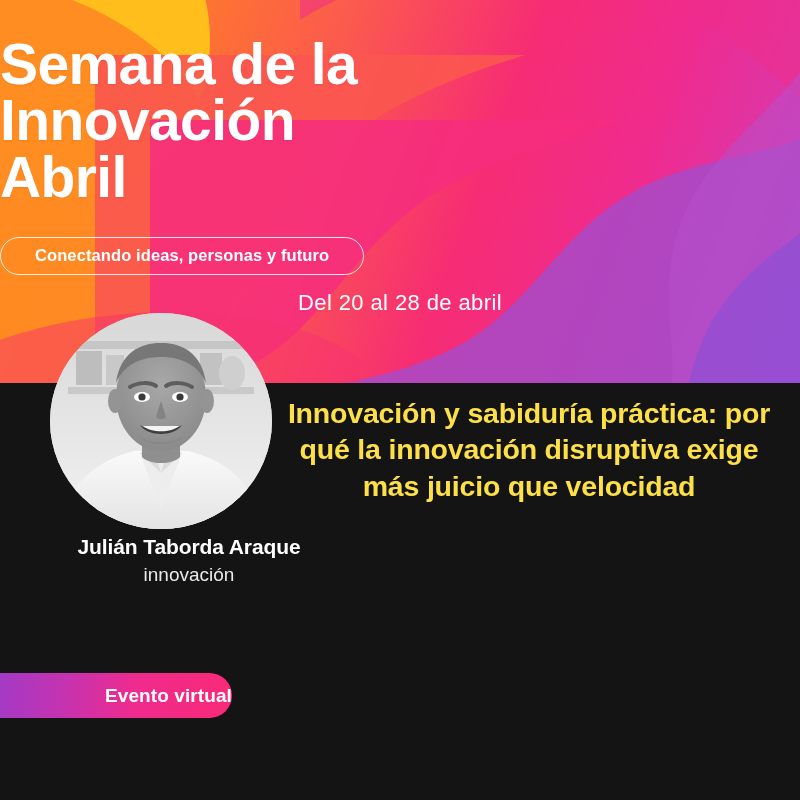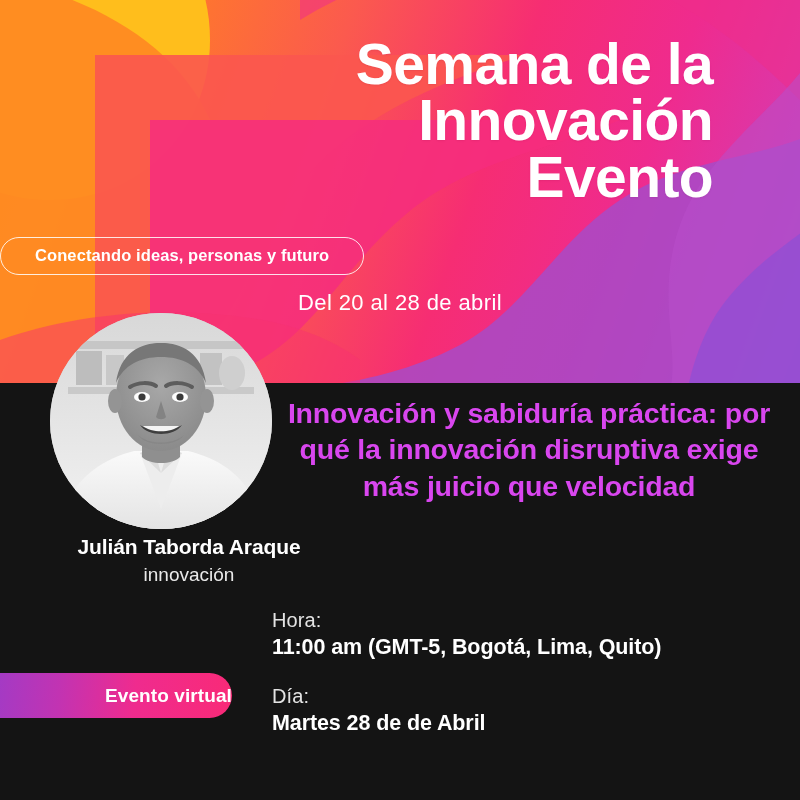--- a/index.html
+++ b/index.html
@@ -38,23 +38,23 @@
     position: absolute;
     left: 0; top: 383px;
     width: 800px;
     height: 417px;
     background: #141414;
   }
 
   
   .title-block {
     position: absolute;
-    left: 9px; top: 36px;
+    left: 0; top: 36px;
     width: 704px;
-    text-align: right;
+    text-align: left;
     z-index: 6;
   }
   .title-line {
     display: block;
     color: #ffffff;
     font-size: 57px;
     font-weight: 700;
     line-height: 0.99;
     letter-spacing: -0.6px;
     text-shadow: 0 1px 2px rgba(120,10,60,0.10);
@@ -156,21 +156,21 @@
 
   
   .session {
     position: absolute;
     left: 272px; top: 395px;
     width: 514px;
     text-align: center;
     z-index: 8;
   }
   .session-title {
-    color: #d946ef;
+    color: #fde047;
     font-size: 28.5px;
     font-weight: 700;
     line-height: 1.28;
     letter-spacing: -0.2px;
     margin: 0;
   }
 
   
   .details {
     position: absolute;
@@ -255,21 +255,21 @@
 
     <div class="blob" style="left:0px;top:300px;">
       <svg width="360" height="90" viewBox="0 0 360 90">
         <path d="M0,40 C70,15 160,5 250,18 C305,26 340,45 360,60 L360,90 L0,90 Z" fill="#f8316f" opacity="0.5"></path>
       </svg>
     </div>
 
     <div class="title-block">
       <span class="title-line">Semana de la</span>
       <span class="title-line">Innovación</span>
-      <span class="title-line">Evento</span>
+      <span class="title-line">Abril</span>
     </div>
 
     <div class="tagline-wrap">
       <span class="tagline">Conectando ideas, personas y futuro</span>
     </div>
 
     <div class="daterange-wrap">
       <span class="daterange">Del 20 al 28 de abril</span>
     </div>
 
@@ -339,24 +339,14 @@
   </div>
 
   <div class="badge">
     <span class="badge-label">Evento virtual</span>
   </div>
 
   <div class="session">
     <h2 class="session-title">Innovación y sabiduría práctica: por qué la innovación disruptiva exige más juicio que velocidad</h2>
   </div>
 
-  <div class="details">
-    <div class="detail-group">
-      <span class="detail-label">Hora:</span>
-      <span class="detail-value">11:00 am  (GMT-5, Bogotá, Lima, Quito)</span>
-    </div>
-    <div class="detail-group">
-      <span class="detail-label">Día:</span>
-      <span class="detail-value">Martes 28 de de Abril</span>
-    </div>
-  </div>
 
 </div>
 
 </body></html>

